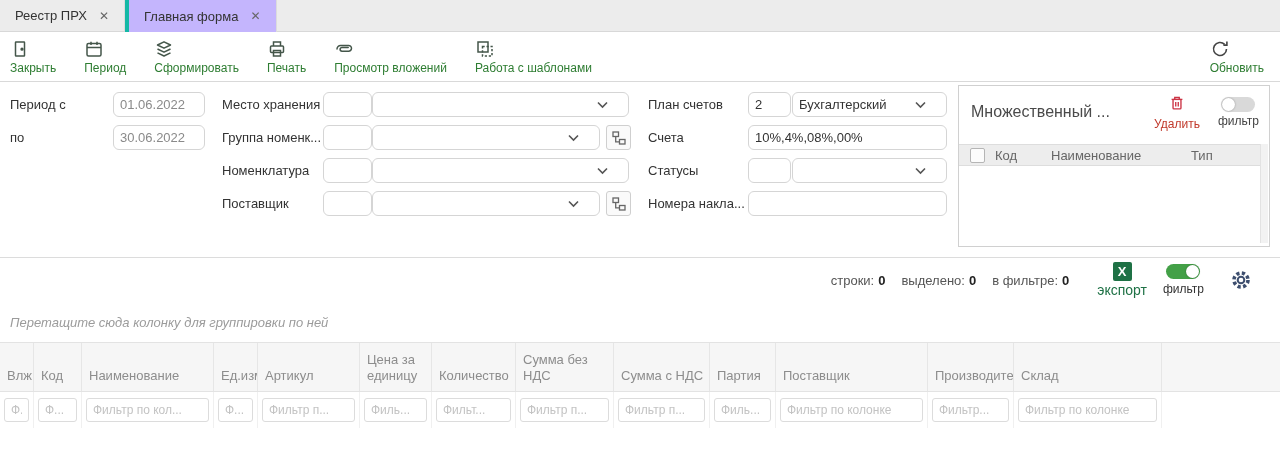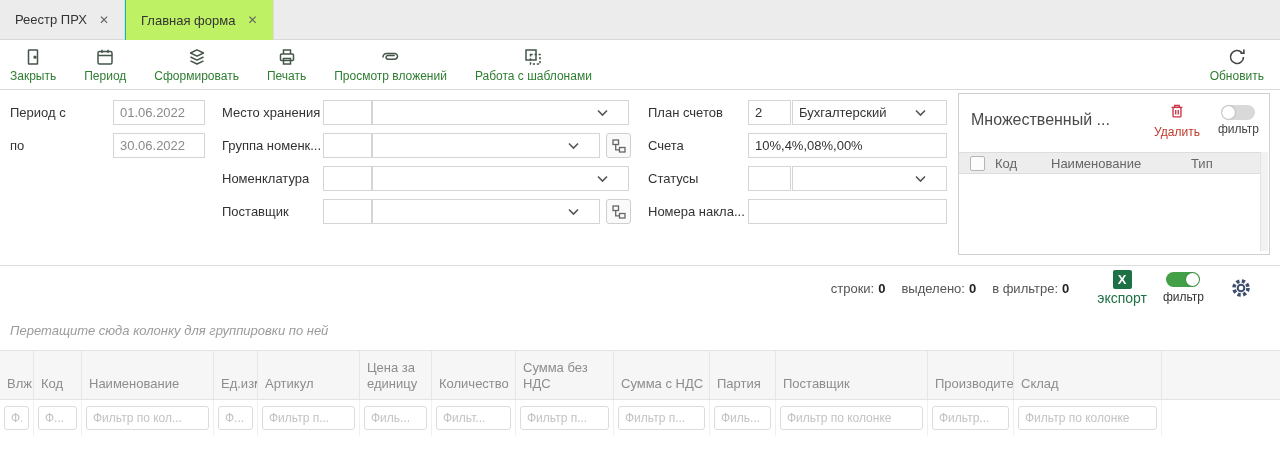--- a/index.html
+++ b/index.html
@@ -1,38 +1,38 @@
 <!DOCTYPE html>
 <html><head>
 <meta charset="utf-8">
 <style>
   * { margin:0; padding:0; box-sizing:border-box; }
   html,body { width:1280px; height:461px; }
   body { font-family:"Liberation Sans",sans-serif; background:#fff; color:#333; overflow:hidden; font-size:13px; }
 
   
-  .tabbar { height:40px; background:#ececec; display:flex; align-items:stretch; border-bottom:1px solid #d8d8d8; }
+  .tabbar { height:32px; background:#ececec; display:flex; align-items:stretch; border-bottom:1px solid #d8d8d8; }
   .tab { display:flex; align-items:center; gap:12px; padding:0 15px; font-size:13px; color:#333;
          border-right:1px solid #dcdcdc; cursor:pointer; }
-  .tab.active { background:#bef264; border-left:1px solid #14b8a6; margin-bottom:-1px; }
+  .tab.active { background:#c4b5fd; border-left:4px solid #14b8a6; margin-bottom:-1px; }
   .tab-close { color:#666; font-size:12px; cursor:pointer; }
 
   
   .toolbar { height:50px; display:flex; align-items:center; padding:0 16px 0 10px; gap:28px;
              background:#fff; border-bottom:1px solid #d9d9d9; }
-  .tbtn { display:flex; flex-direction:column; align-items:center; gap:2px; cursor:pointer;
+  .tbtn { display:flex; flex-direction:column; align-items:flex-start; gap:2px; cursor:pointer;
           color:#2e7d32; font-size:12px; white-space:nowrap; }
   .tbtn .ticon { height:20px; display:flex; align-items:center; color:#44564a; }
   .tb-spacer { flex:1; }
   .tbtn.refresh .ticon { color:#444; }
 
   
   .filter-area { position:relative; height:176px; border-bottom:1px solid #dcdcdc; }
   .fl { position:absolute; font-size:13px; color:#333; white-space:nowrap; }
-  .fi { position:absolute; height:25px; border:1px solid #d5d5d5; border-radius:0; background:#fff;
+  .fi { position:absolute; height:25px; border:1px solid #d5d5d5; border-radius:6px; background:#fff;
         font-family:inherit; font-size:13px; color:#555; padding:0 6px; }
   input.fi { outline:none; }
   .fi.dark { color:#333; }
   .combo { display:flex; align-items:center; justify-content:flex-end; padding-right:20px; cursor:pointer; }
   .chev { color:#555; }
   .treebtn { position:absolute; width:25px; height:25px; border:1px solid #cfcfcf; border-radius:3px;
              background:#fafafa; display:flex; align-items:center; justify-content:center; cursor:pointer; color:#666; }
 
   
   .mf-panel { position:absolute; left:958px; top:3px; width:312px; height:162px;

